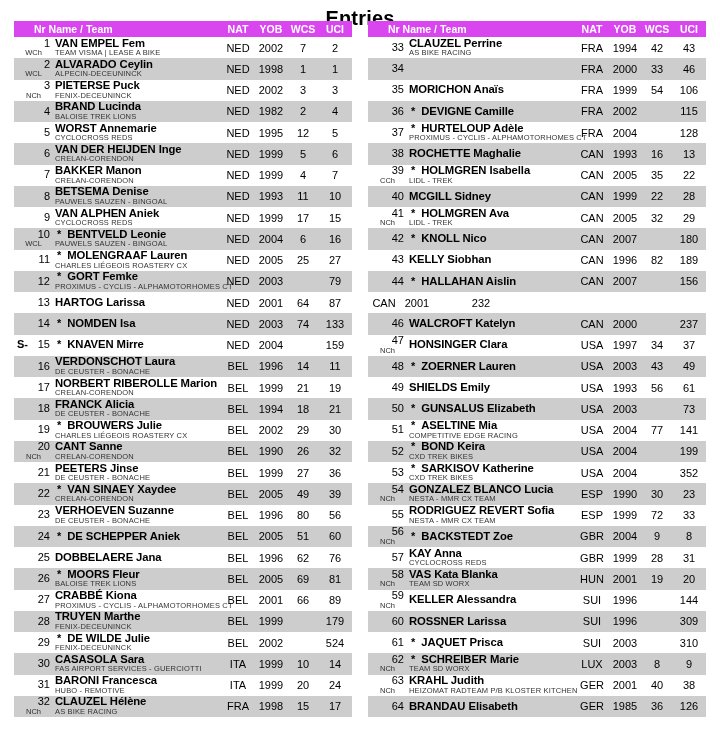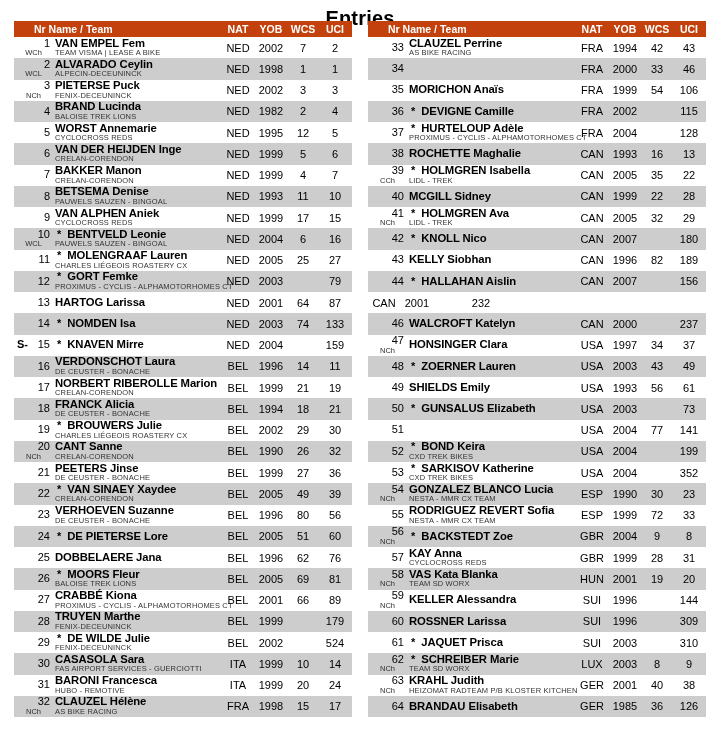--- a/index.html
+++ b/index.html
@@ -7,21 +7,21 @@
     width:720px;height:748px;overflow:hidden;background:#ffffff;
     font-family:"Liberation Sans",sans-serif;color:#000;
   }
   .page-title{
     text-align:center;font-size:20px;font-weight:bold;
     padding-top:7px;height:21px;box-sizing:border-box;letter-spacing:0.2px;
   }
   .tables{display:flex;gap:16px;padding:0 14px;}
   .entry-table{width:338px;flex:0 0 338px;}
   .thead{
-    display:flex;align-items:center;background:#c2410c;color:#fff;
+    display:flex;align-items:center;background:#d946ef;color:#fff;
     height:16px;font-weight:bold;font-size:10.5px;
   }
   .th-name{flex:1;padding-left:20px;min-width:0;}
   .c-col{flex-shrink:0;text-align:center;}
   .c-nat{width:32px;}
   .c-yob{width:34px;}
   .c-wcs{width:30px;}
   .c-uci{width:34px;}
   .tbody{}
   .row{display:flex;align-items:center;height:21.25px;font-size:11px;}
@@ -408,21 +408,21 @@
           <div class="c-col c-yob">1996</div>
           <div class="c-col c-wcs">80</div>
           <div class="c-col c-uci">56</div>
         </div>
         <div class="row alt">
           <div class="c-main">
             <div class="col-a">
               <div class="num">24</div>
             </div>
             <div class="col-b">
-              <div class="nline"><span class="star">*</span><span class="name">DE PIETERSE Lore</span></div>
+              <div class="nline"><span class="star">*</span><span class="name">DE SCHEPPER Aniek</span></div>
             </div>
           </div>
           <div class="c-col c-nat">BEL</div>
           <div class="c-col c-yob">2005</div>
           <div class="c-col c-wcs">51</div>
           <div class="c-col c-uci">60</div>
         </div>
         <div class="row">
           <div class="c-main">
             <div class="col-a">
@@ -801,20 +801,24 @@
           <div class="c-col c-nat">USA</div>
           <div class="c-col c-yob">2003</div>
           <div class="c-col c-wcs"></div>
           <div class="c-col c-uci">73</div>
         </div>
         <div class="row">
           <div class="c-main">
             <div class="col-a">
               <div class="num">51</div>
             </div>
+            <div class="col-b">
+              <div class="nline"><span class="star">*</span><span class="name">ASELTINE Mia</span></div>
+              <div class="team">COMPETITIVE EDGE RACING</div>
+            </div>
           </div>
           <div class="c-col c-nat">USA</div>
           <div class="c-col c-yob">2004</div>
           <div class="c-col c-wcs">77</div>
           <div class="c-col c-uci">141</div>
         </div>
         <div class="row alt">
           <div class="c-main">
             <div class="col-a">
               <div class="num">52</div>

